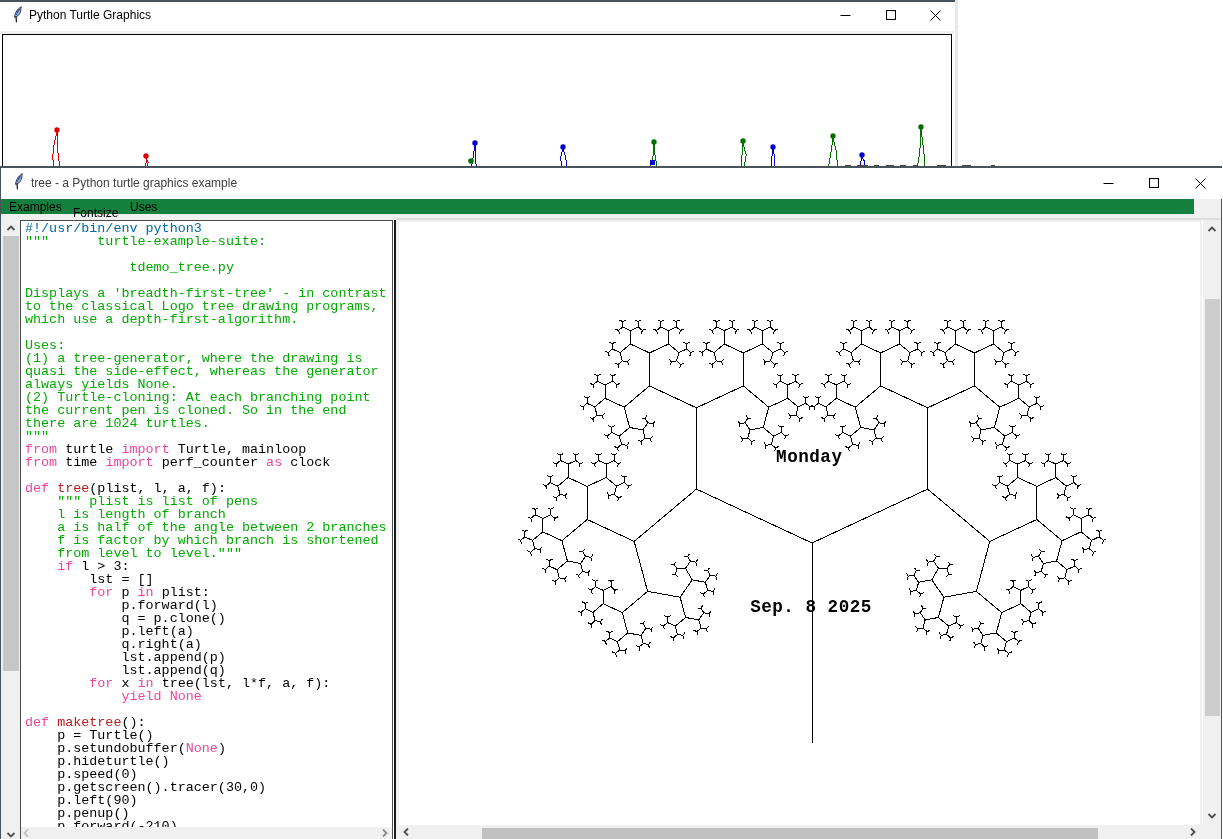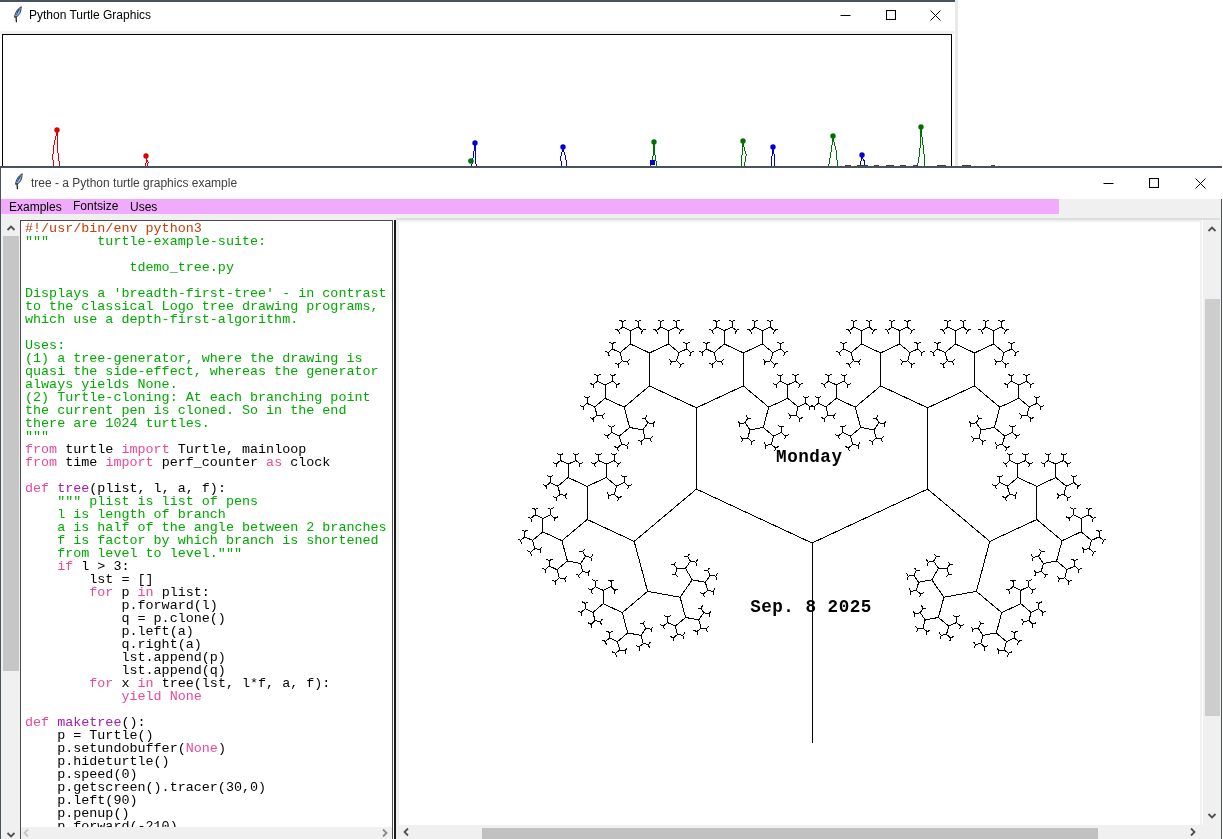--- a/index.html
+++ b/index.html
@@ -1,20 +1,20 @@
 <!DOCTYPE html>
 <html><head><meta charset="utf-8"><style>
 *{margin:0;padding:0;box-sizing:border-box}
 html,body{width:1223px;height:839px;background:#fff;overflow:hidden;
   font-family:"Liberation Sans",sans-serif}
 .abs{position:absolute}
 .k{color:#ec4899;font-style:normal}
 .s{color:#00aa00;font-style:normal}
-.d{color:#a21caf;font-style:normal}
-.c{color:#c2410c;font-style:normal}
+.d{color:#b91c1c;font-style:normal}
+.c{color:#0369a1;font-style:normal}
 </style></head><body>
 
 <div class="abs" style="left:0;top:0;width:958px;height:167px;background:#fff">
   <div class="abs" style="left:0;top:0;width:958px;height:2px;background:#48535c"></div>
   <svg style="position:absolute;left:12px;top:6px" width="11" height="17" viewBox="0 0 10 17">
       <path d="M8.8 0.7 C5.8 2.3 3.1 5.5 2.35 9.3 L2.0 11.3 L4.0 10.8 C7.0 9.3 8.5 5.7 8.5 2.6 Z" fill="#8fb7e8" stroke="#2b2b3a" stroke-width="0.9"></path>
       <path d="M7.6 2.6 C6.0 4.0 4.4 6.4 3.7 9.2" stroke="#3e70c4" stroke-width="1.3" fill="none"></path>
       <path d="M6.6 3.8 L5.4 4.4 M5.8 5.7 L4.6 6.3" stroke="#20202e" stroke-width="0.8"></path>
       <path d="M3.55 10.4 L3.9 16.2" stroke="#000" stroke-width="1.1" fill="none"></path>
     </svg>
@@ -90,23 +90,23 @@
   <svg class="abs" style="left:1102px;top:10px" width="11" height="11">
       <line x1="0.5" y1="5.5" x2="10.5" y2="5.5" stroke="#000" stroke-width="1"></line>
     </svg>
   <svg class="abs" style="left:1147.5px;top:10.6px" width="10" height="10">
       <rect x="0.5" y="0.5" width="9" height="9" fill="none" stroke="#000" stroke-width="1.1"></rect>
     </svg>
   <svg class="abs" style="left:1193.8px;top:10.2px" width="11" height="11">
       <path d="M0.5 0.5 L10.5 10.5 M10.5 0.5 L0.5 10.5" stroke="#000" stroke-width="1"></path>
     </svg>
 
-  <div class="abs" style="left:0;top:31px;width:1058px;height:15px;background:#f0abfc;font-size:12px;color:#000">
+  <div class="abs" style="left:0;top:31px;width:1193px;height:15px;background:#15803d;font-size:12px;color:#000">
     <span class="abs" style="left:8px;top:1px">Examples</span>
-    <span class="abs" style="left:72px;top:0">Fontsize</span>
+    <span class="abs" style="left:72px;top:7px">Fontsize</span>
     <span class="abs" style="left:129px;top:1px">Uses</span>
   </div>
 
 </div>
 
 <div class="abs" style="left:2px;top:220px;width:17px;height:619px;background:#f0f0f0"></div>
 <svg style="position:absolute;left:5.5px;top:222.5px" width="10" height="10">
     <polyline points="1.5,7 5,3.5 8.5,7" fill="none" stroke="#505050" stroke-width="1.8"></polyline>
   </svg>
 <svg style="position:absolute;left:5.5px;top:830px" width="10" height="10">

